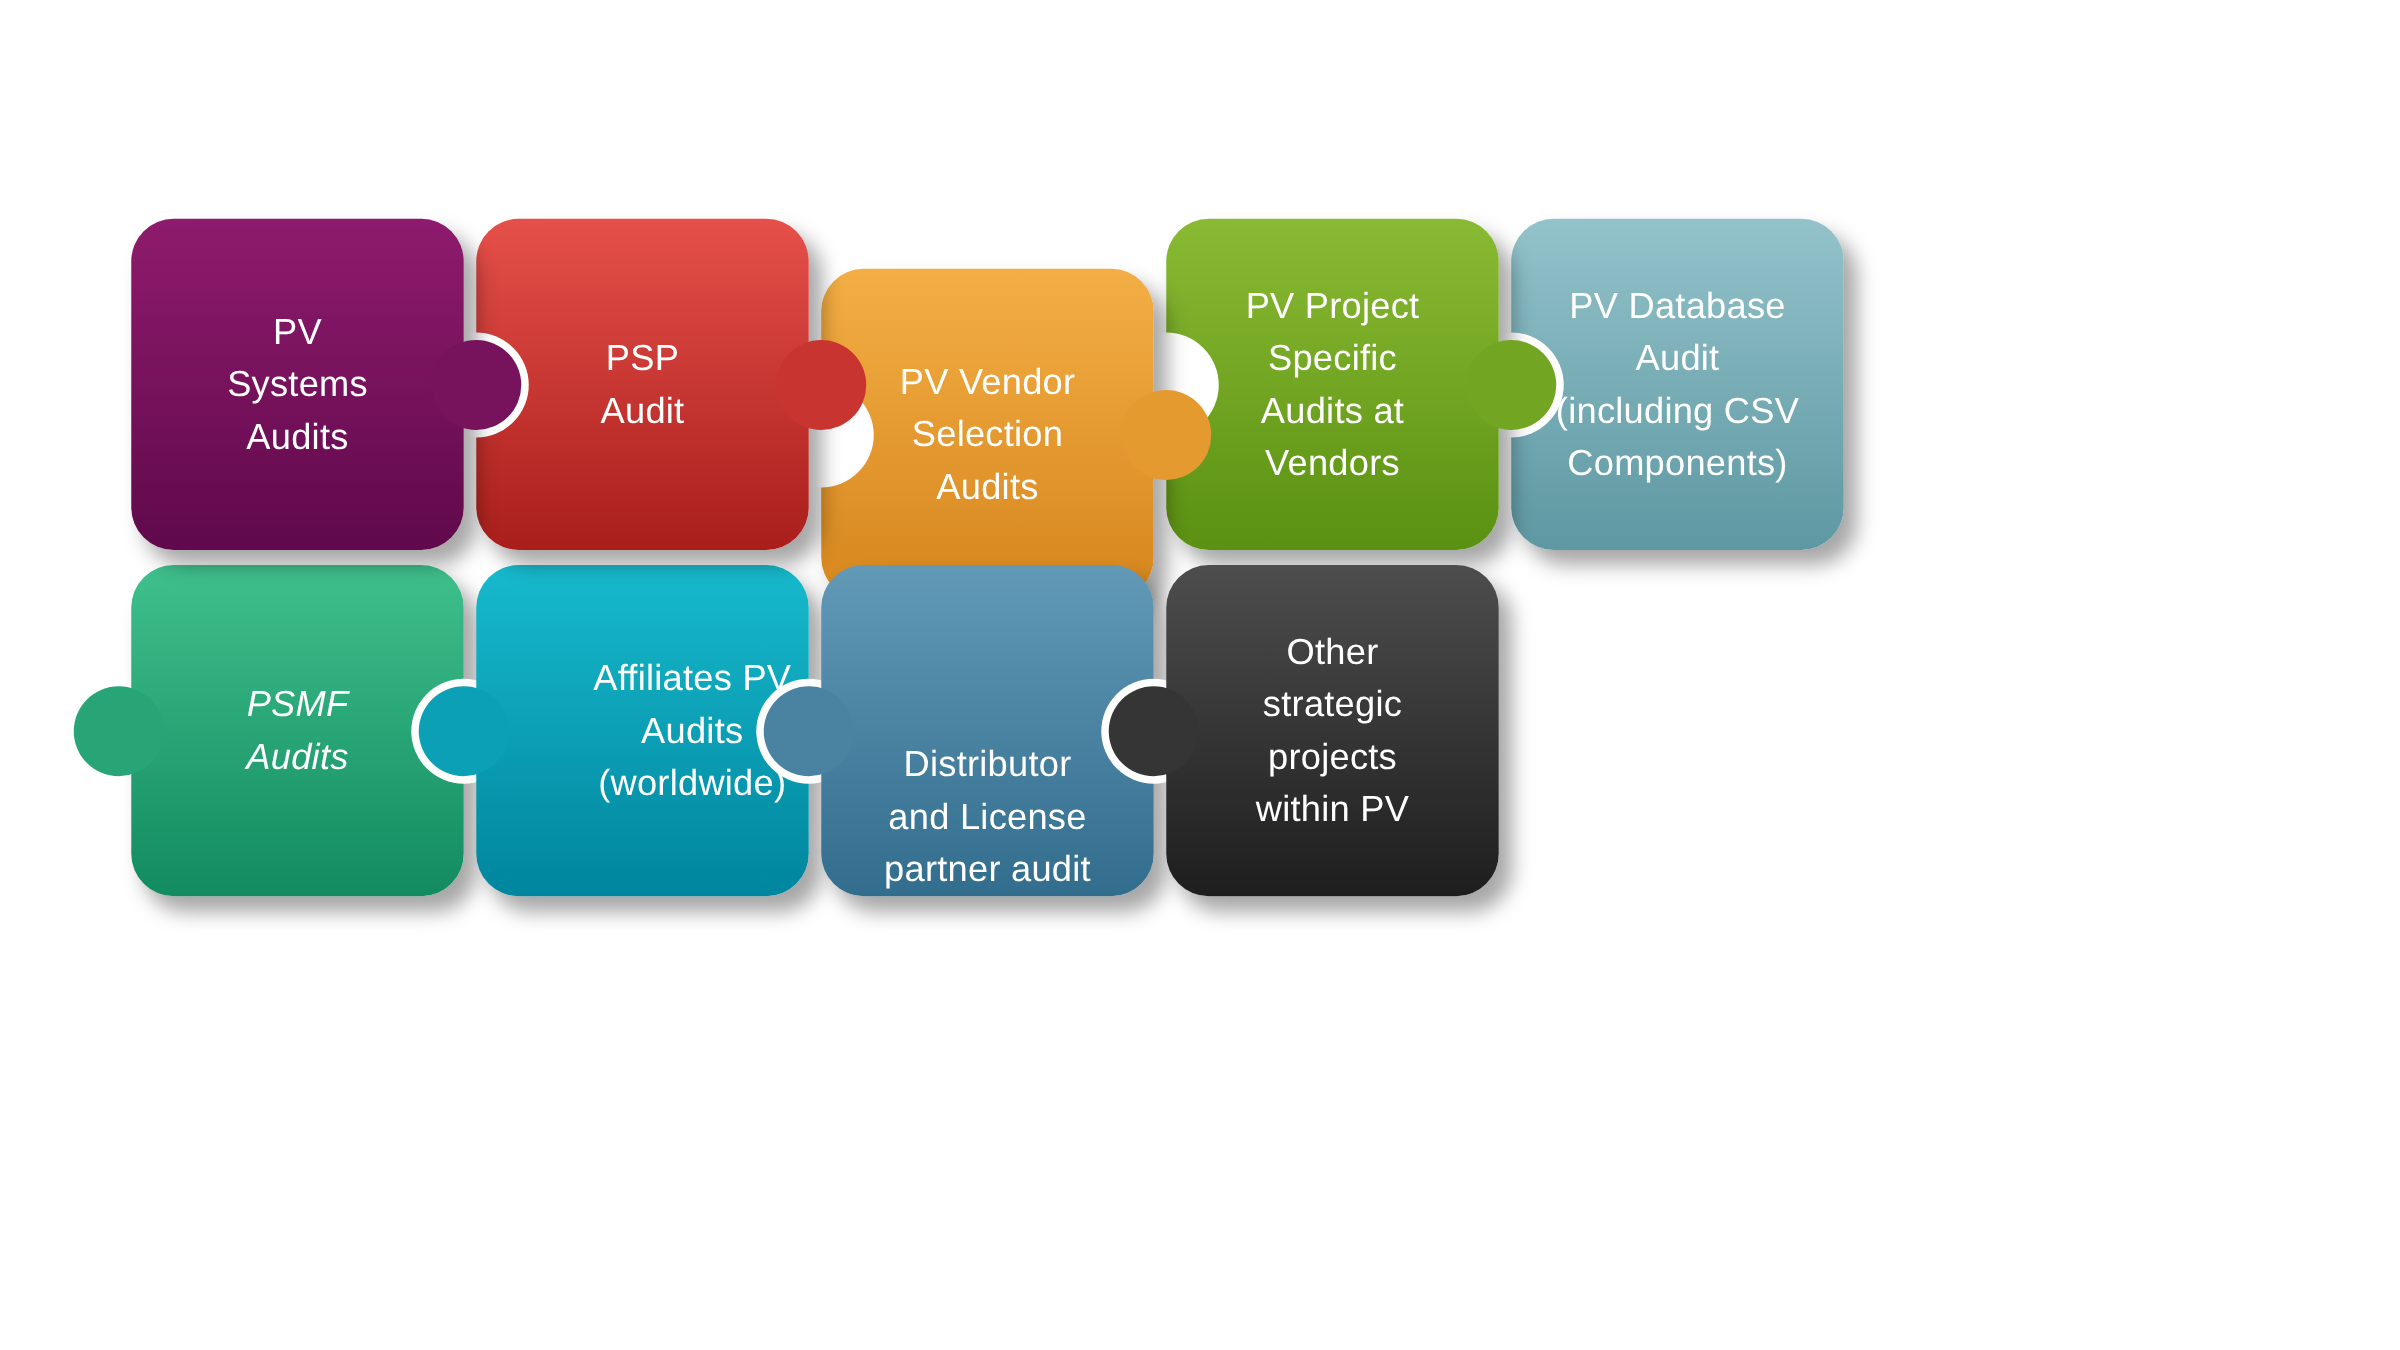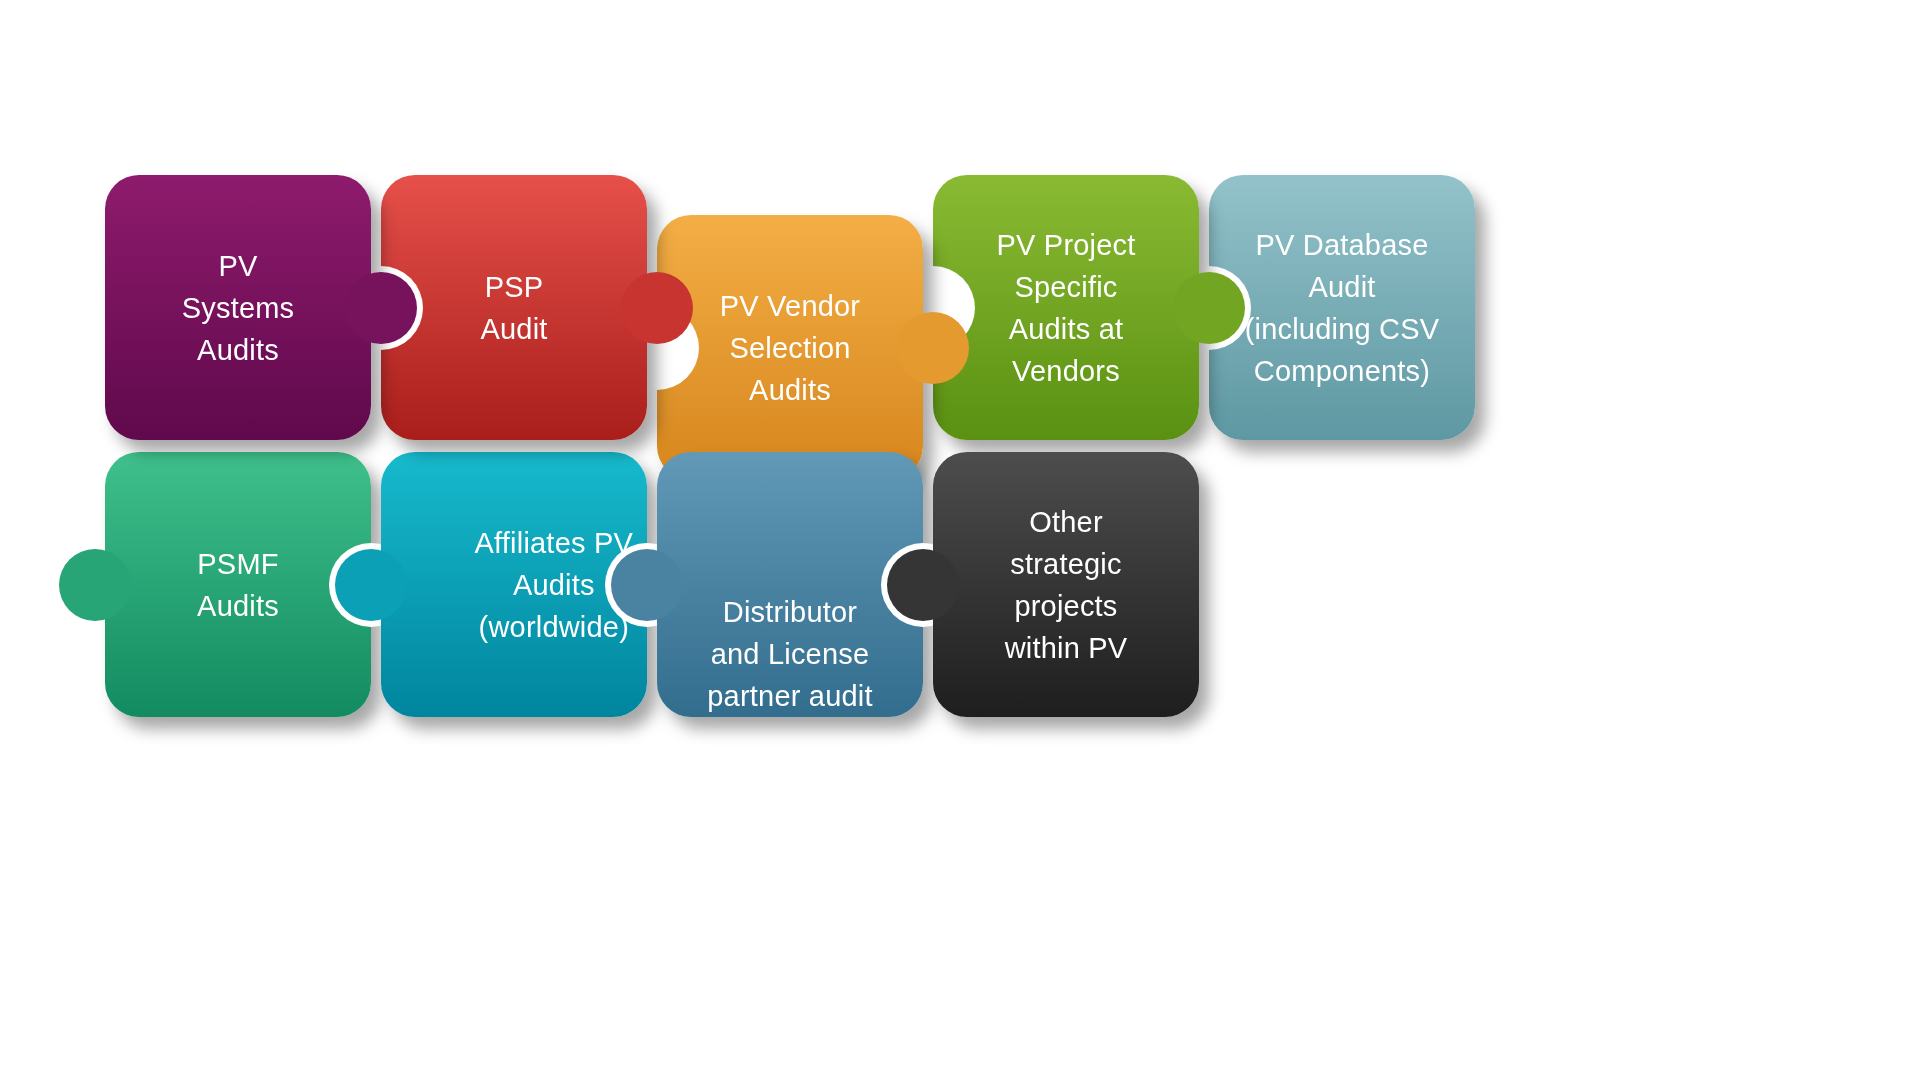--- a/index.html
+++ b/index.html
@@ -23,21 +23,21 @@
     align-items: center;
     justify-content: center;
   }
 
   
   .row1 .piece:nth-child(1){ z-index: 15; }
   .row1 .piece:nth-child(2){ z-index: 14; }
   .row1 .piece:nth-child(3){ z-index: 13; margin-top: 40px; }
   .row1 .piece:nth-child(4){ z-index: 12; }
   .row1 .piece:nth-child(5){ z-index: 11; }
-  .row2 .piece:nth-child(1){ z-index: 11; }
+  .row2 .piece:nth-child(1){ z-index: 11; font-style: italic; }
   .row2 .piece:nth-child(2){ z-index: 12; justify-content: flex-end; }
   .row2 .piece:nth-child(3){ z-index: 13; align-items: flex-end; }
   .row2 .piece:nth-child(4){ z-index: 14; }
   .row2 .piece:nth-child(5){ z-index: 15; margin-top: 27px; }
 
   
   .tab-right::after, .tab-left::after {
     content: "";
     position: absolute;
     top: 50%;

